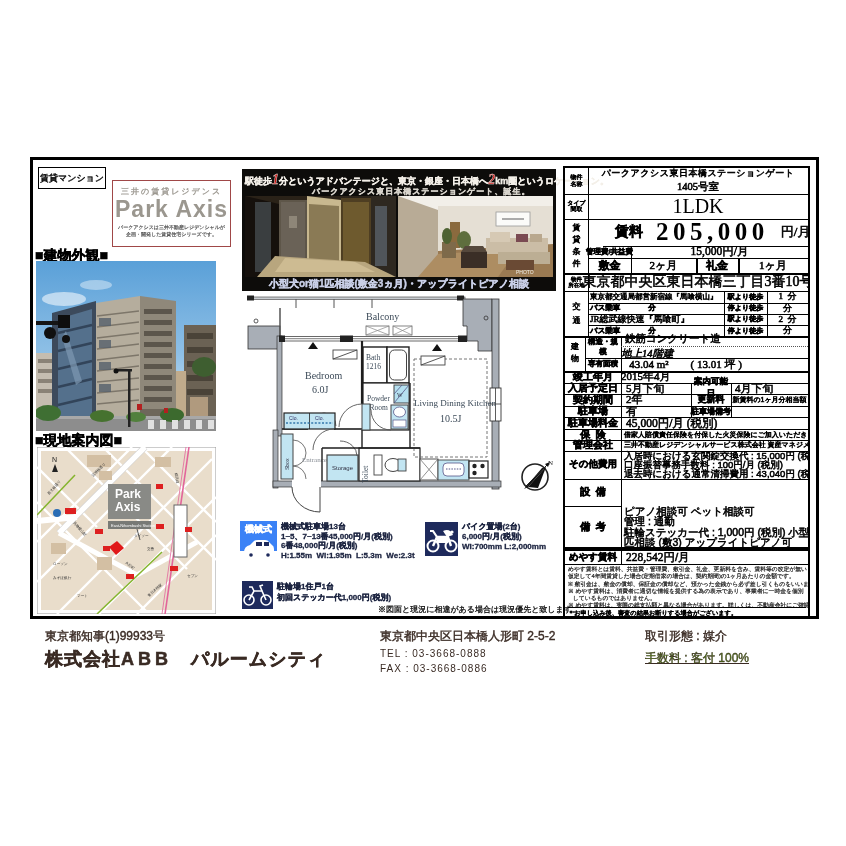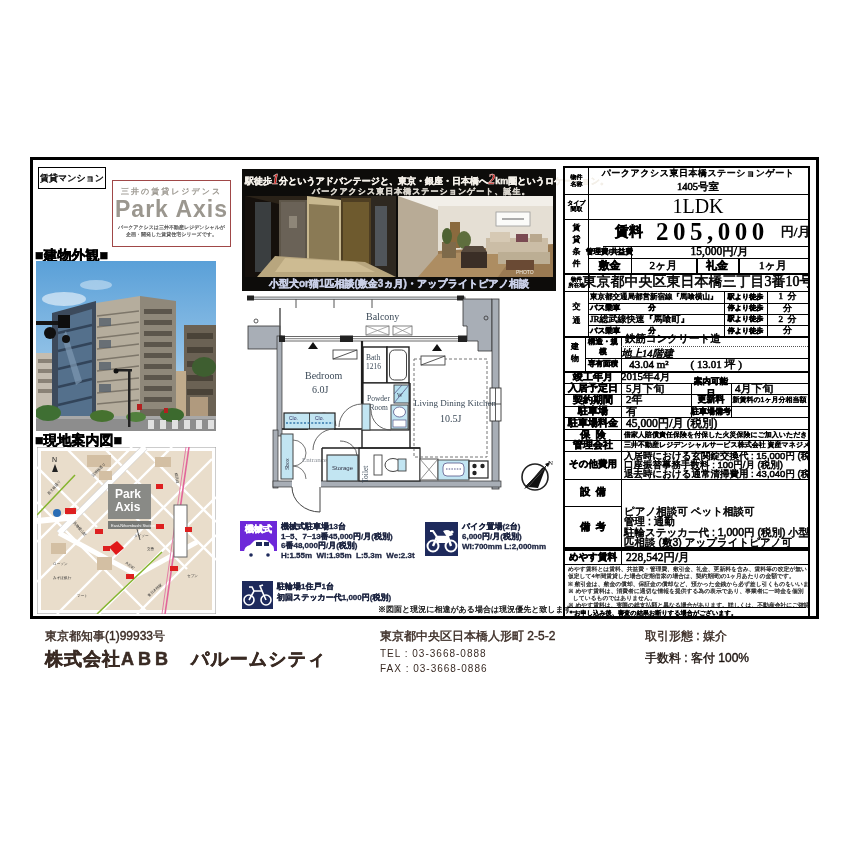--- a/index.html
+++ b/index.html
@@ -432,21 +432,21 @@
 <g transform="translate(518,455)">
 <circle cx="17" cy="22" r="13" fill="#fff" stroke="#222" stroke-width="1.6"></circle>
 <polygon points="28,12 10,32 20,33" fill="#111"></polygon>
 <polygon points="28,12 10,32 6,34 24,13" fill="#111"></polygon>
 <line x1="8" y1="31" x2="31" y2="8" stroke="#222" stroke-width="1"></line>
 <polygon points="32,7 27,9 30,12" fill="#111"></polygon>
 <text x="30" y="10" font-size="7" fill="#222" font-family="Liberation Serif">N</text>
 </g>
 </svg>
 
-<div class="abs" style="left:240px;top:521px;width:37px;height:30px;background:#6d28d9;">
+<div class="abs" style="left:240px;top:521px;width:37px;height:30px;background:#3b82f6;">
   <div style="color:#fff;font-size:9px;font-weight:bold;text-align:center;margin-top:2px;-webkit-text-stroke:0.5px #fff;">機械式</div>
   <svg width="37" height="26" viewBox="0 0 37 26" style="margin-top:1px;">
     <path d="M4,16 Q4,9 10,8 L14,4 Q15,3 18,3 L25,3 Q28,3 29,5 L32,8 Q34,9 34,12 L34,17 L4,17 Z" fill="#fff"></path>
     <rect x="16" y="5" width="6" height="4" fill="#1e2a5c"></rect>
     <rect x="24" y="5" width="5" height="4" fill="#1e2a5c"></rect>
     <circle cx="11" cy="18" r="4" fill="#fff"></circle>
       <circle cx="11" cy="18" r="1.8" fill="#1e2a5c"></circle>
     <circle cx="28" cy="18" r="4" fill="#fff"></circle>
       <circle cx="28" cy="18" r="1.8" fill="#1e2a5c"></circle>
   </svg>
@@ -693,13 +693,13 @@
 <div class="abs nw" style="left:45px;top:647px;font-size:18px;font-weight:bold;color:#3a2b24;letter-spacing:1px;-webkit-text-stroke:0.5px #3a2b24;">株式会社<span style="letter-spacing:4px;">ABB</span>　パルームシティ</div>
 
 <div class="abs nw" style="left:380px;top:628px;font-size:12px;color:#3a2b24;-webkit-text-stroke:0.4px #3a2b24;">東京都中央区日本橋人形町 2-5-2</div>
 
 <div class="abs nw" style="left:380px;top:648px;font-size:10px;color:#3a2b24;letter-spacing:1px;">TEL : 03-3668-0888</div>
 
 <div class="abs nw" style="left:380px;top:663px;font-size:10px;color:#3a2b24;letter-spacing:1px;">FAX : 03-3668-0886</div>
 
 <div class="abs nw" style="left:645px;top:628px;font-size:12px;color:#3a2b24;-webkit-text-stroke:0.4px #3a2b24;">取引形態 : 媒介</div>
 
-<div class="abs nw" style="left:645px;top:650px;font-size:12px;color:#000000;-webkit-text-stroke:0.4px #3a2b24;">手数料 : 客付 100%</div>
+<div class="abs nw" style="left:645px;top:650px;font-size:12px;color:#4d7c0f;text-decoration:underline;-webkit-text-stroke:0.4px #3a2b24;">手数料 : 客付 100%</div>
 
 </body></html>

